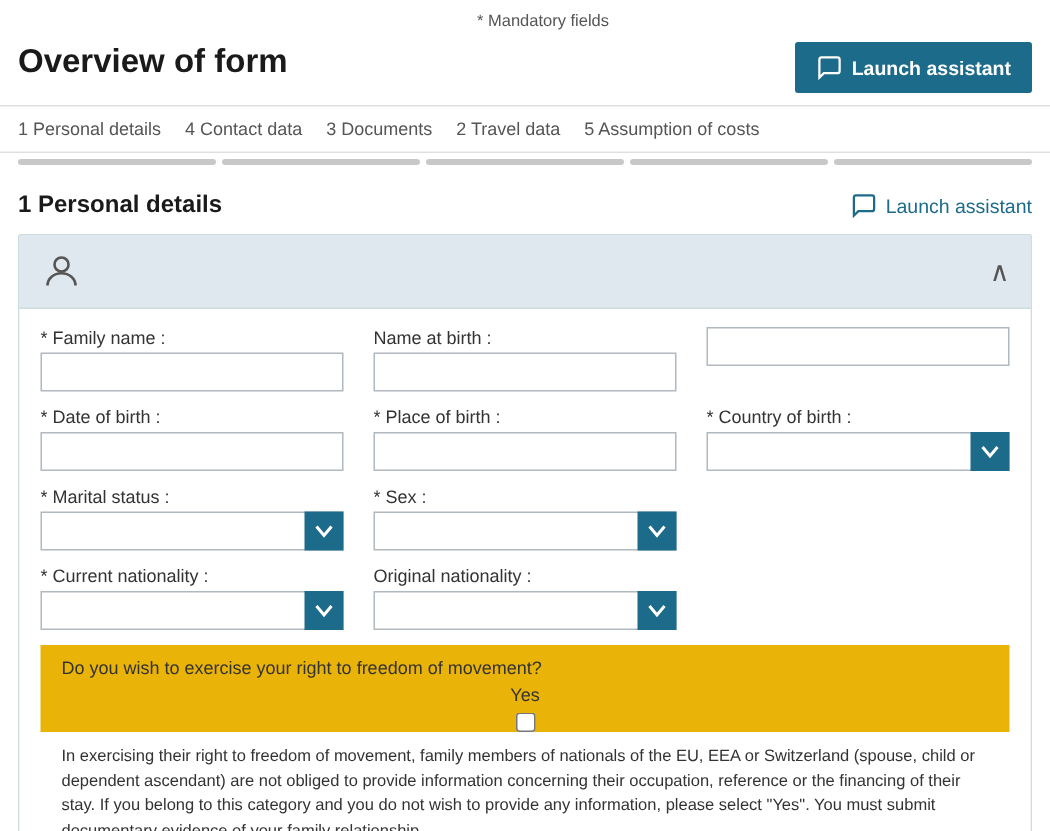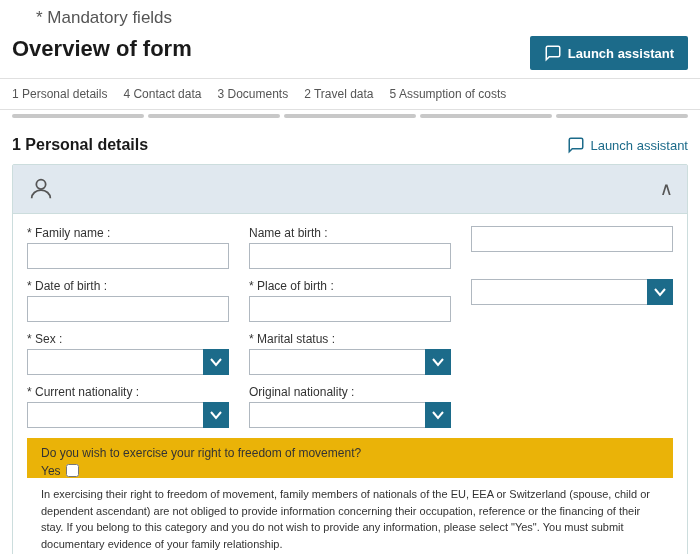--- a/index.html
+++ b/index.html
@@ -1,23 +1,23 @@
 <!DOCTYPE html>
 <html><head>
   <meta charset="utf-8">
   <style>
     * { box-sizing: border-box; margin: 0; padding: 0; }
     body { font-family: Arial, sans-serif; font-size: 13px; color: #333; background: #fff; width: 700px; min-height: 554px; }
 
     .top-bar {
       display: flex;
-      justify-content: flex-start;
+      justify-content: center;
       align-items: center;
       padding: 8px 12px 4px;
-      font-size: 17px;
+      font-size: 11px;
       color: #555;
       margin-left: 24px;
     }
 
     .header-row {
       display: flex;
       justify-content: space-between;
       align-items: flex-start;
       padding: 4px 12px 8px;
     }
@@ -207,23 +207,24 @@
     }
 
     .freedom-question {
       font-size: 12px;
       color: #333;
       margin-bottom: 4px;
     }
 
     .yes-row {
       display: flex;
-      align-items: flex-start;
+      align-items: center;
       gap: 5px;
       margin-bottom: 8px;
+      flex-direction: column;
     }
 
     .yes-label {
       font-size: 12px;
     }
 
     .info-text {
       font-size: 11px;
       color: #333;
       line-height: 1.5;
@@ -321,48 +322,51 @@
         </label>
         <input class="text-input" type="text" style="">
       </div>
       <div class="form-field">
         <label class="field-label">
           <span>* Place of birth :</span>
         </label>
         <input class="text-input" type="text" style="">
       </div>
       <div class="form-field">
+        <label class="field-label">
+          <span>* Country of birth :</span>
+        </label>
         <div class="select-wrapper">
           <select class="select-input"></select>
           <div class="select-btn">
             <svg viewBox="0 0 14 14" fill="none" stroke="#fff" stroke-width="2">
               <polyline points="2,4 7,10 12,4"></polyline>
             </svg>
           </div>
         </div>
       </div>
     </div>
 
     <div class="form-row">
       <div class="form-field">
         <label class="field-label">
-          <span>* Sex :</span>
+          <span>* Marital status :</span>
         </label>
         <div class="select-wrapper">
           <select class="select-input"></select>
           <div class="select-btn">
             <svg viewBox="0 0 14 14" fill="none" stroke="#fff" stroke-width="2">
               <polyline points="2,4 7,10 12,4"></polyline>
             </svg>
           </div>
         </div>
       </div>
       <div class="form-field">
         <label class="field-label">
-          <span>* Marital status :</span>
+          <span>* Sex :</span>
         </label>
         <div class="select-wrapper">
           <select class="select-input"></select>
           <div class="select-btn">
             <svg viewBox="0 0 14 14" fill="none" stroke="#fff" stroke-width="2">
               <polyline points="2,4 7,10 12,4"></polyline>
             </svg>
           </div>
         </div>
       </div>

